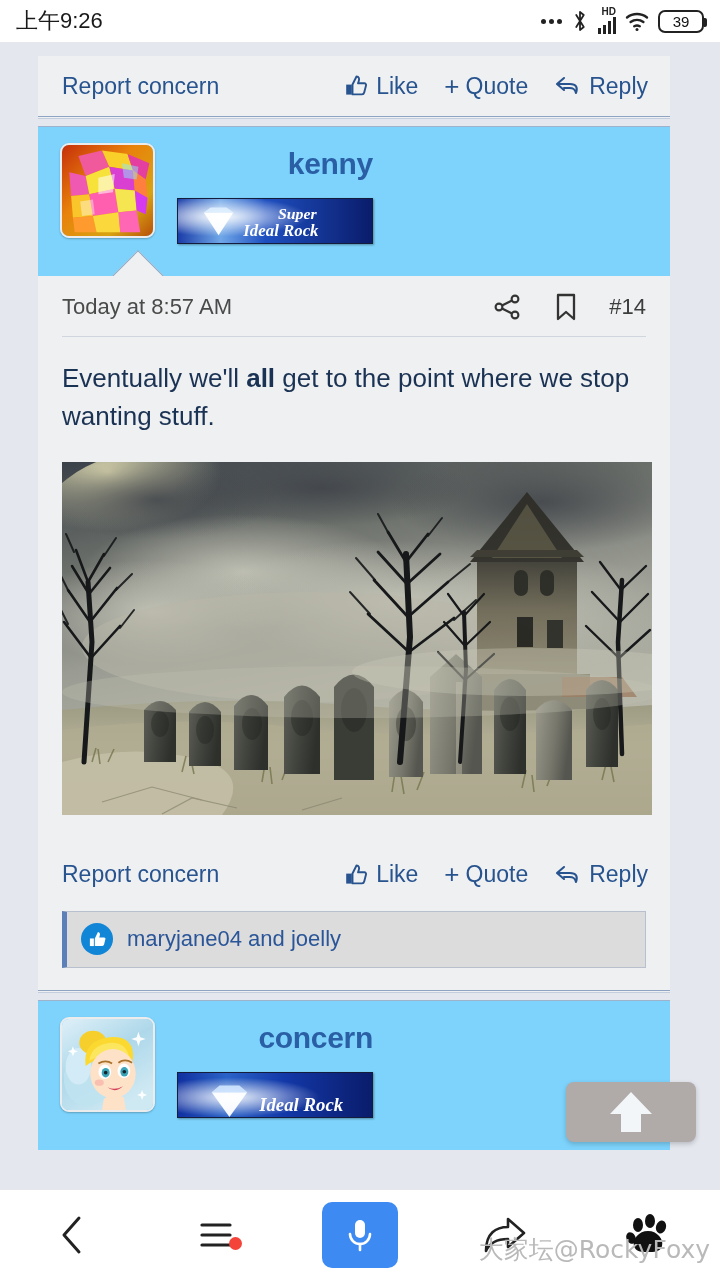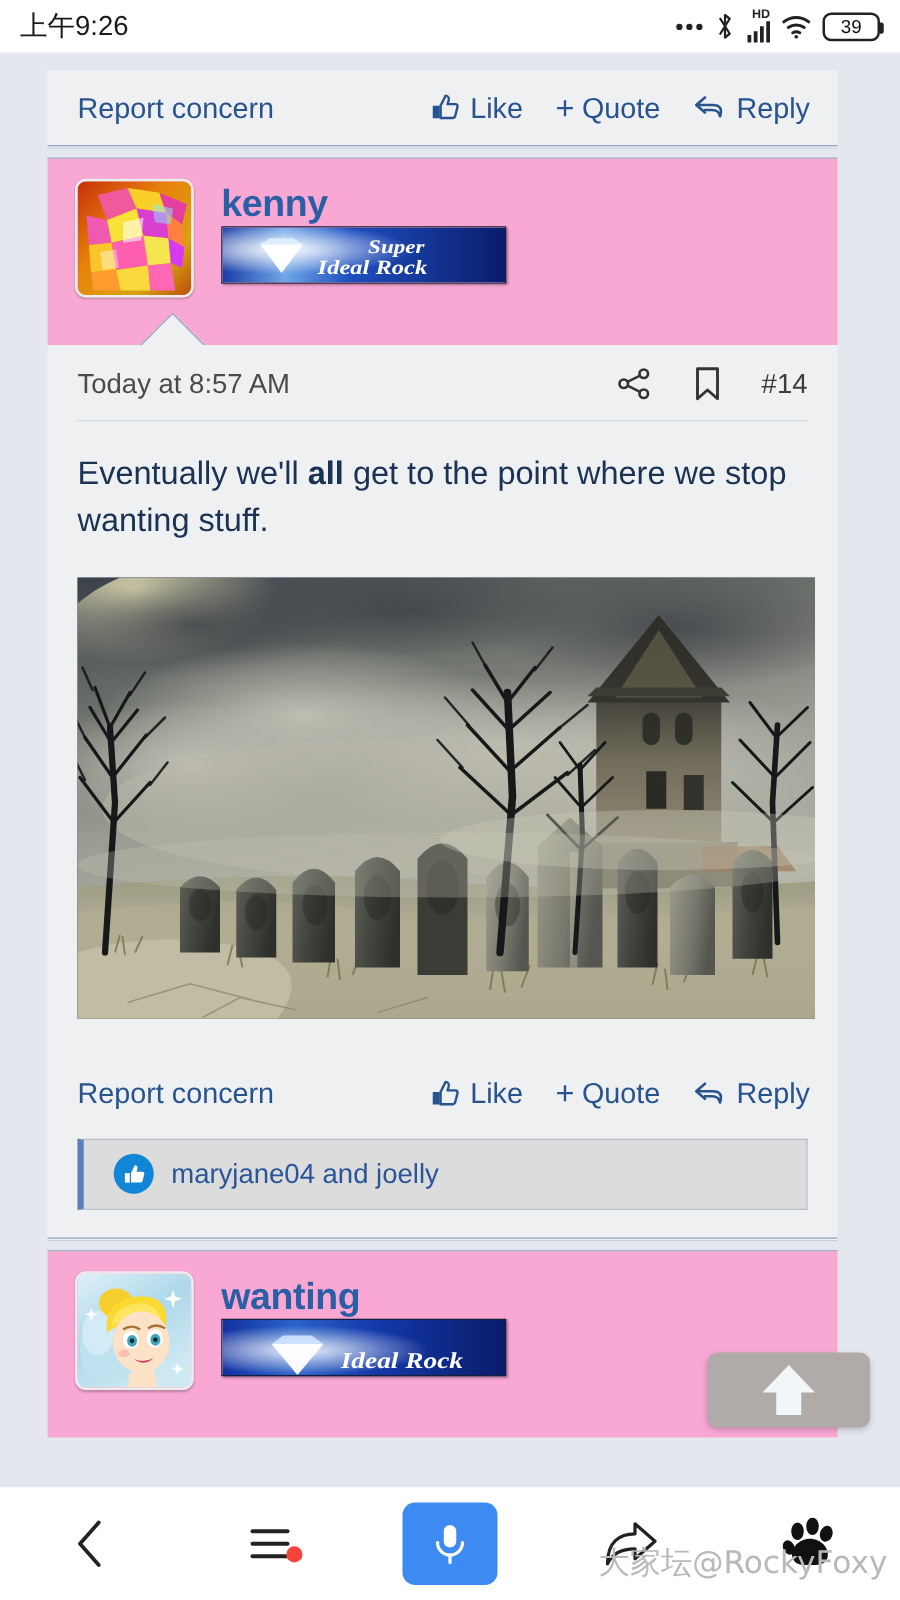--- a/index.html
+++ b/index.html
@@ -81,44 +81,46 @@
 
   .divider {
     height:3px; background:#eff0f1;
     border-top:1.5px solid #8ea4c2;
     border-bottom:1.5px solid #c2cede;
   }
   .gap-strip { height:7px; background:#e4e7ee; }
 
   
   .post-head {
-    background:#f9a8d4;
+    background:#7dd3fc;
     padding:16px 0 0 0;
     position:relative;
     min-height:150px;
     border-top:1.5px solid #9fb2cc;
+    text-align:right;
   }
   .ph-inner { display:flex; padding-left:22px; }
   .avatar {
     width:95px; height:95px;
     border-radius:9px;
     overflow:hidden;
     flex:0 0 95px;
     border:2px solid #ececec;
     box-shadow:0 1px 2px rgba(0,0,0,.25);
     position:relative;
   }
   .avatar svg { display:block; width:100%; height:100%; }
   .ph-meta { padding-left:22px; padding-top:4px; }
   .username {
     font-size:30px; font-weight:bold; color:#2a5fa5;
     letter-spacing:-0.3px;
   }
   .badge {
-    width:228px; height:46px;
+    margin-top:17px;
+    width:196px; height:46px;
     border:1px solid #141e3c;
     overflow:hidden; position:relative;
     box-shadow:1px 1px 2px rgba(0,0,0,.35);
   }
   .badge svg { position:absolute; inset:0; width:100%; height:100%; }
   .caret-wrap { position:absolute; left:70px; bottom:0; width:62px; height:26px; overflow:hidden;}
   .caret-tri {
     position:absolute; left:11px; bottom:-20px;
     width:38px; height:38px; background:#eff0f1;
     border-left:1.5px solid #8ea4c2; border-top:1.5px solid #8ea4c2;
@@ -155,21 +157,21 @@
   .post-body-pad { height:30px; background:#eff0f1; }
 
   
   .likes-wrap { background:#eff0f1; padding: 6px 24px 22px 24px; }
   .likes-bar {
     background:#dcdcdc;
     border:1px solid #b7c0cc;
     border-left:5px solid #5b7fb9;
     height:57px;
     display:flex; align-items:center;
-    padding-left:24px; gap:14px;
+    padding-left:14px; gap:14px;
   }
   .like-circle {
     width:32px;height:32px;border-radius:50%;
     background:#1286d6; display:flex;align-items:center;justify-content:center;
     flex:0 0 32px;
   }
   .likes-text { font-size:22px; color:#2a5598; }
 
   
   .scroll-top {
@@ -606,21 +608,21 @@
             <path d="M46 88 Q56 80 68 86 L70 100 L44 100Z" fill="#fde2c8"></path>
 
             <g fill="#ffffff" opacity="0.95">
               <path d="M84 14 l2 6 6 2 -6 2 -2 6 -2 -6 -6 -2 6 -2Z"></path>
               <path d="M12 30 l1.5 4 4 1.5 -4 1.5 -1.5 4 -1.5 -4 -4 -1.5 4 -1.5Z"></path>
               <path d="M88 78 l1.5 4 4 1.5 -4 1.5 -1.5 4 -1.5 -4 -4 -1.5 4 -1.5Z"></path>
             </g>
           </svg>
         </div>
         <div class="ph-meta">
-          <div class="username">wanting</div>
+          <div class="username">concern</div>
           <div class="badge">
             <svg viewBox="0 0 196 46" preserveAspectRatio="none">
               <defs>
                 <linearGradient id="bg2" x1="0" y1="0" x2="1" y2="0">
                   <stop offset="0" stop-color="#1130a0"></stop>
                     <stop offset="0.25" stop-color="#2a63c8"></stop>
                   <stop offset="0.55" stop-color="#1338a8"></stop>
                     <stop offset="1" stop-color="#0a1c6b"></stop>
                 </linearGradient>
                 <radialGradient id="gl2" cx="0.28" cy="0.55" r="0.45">

